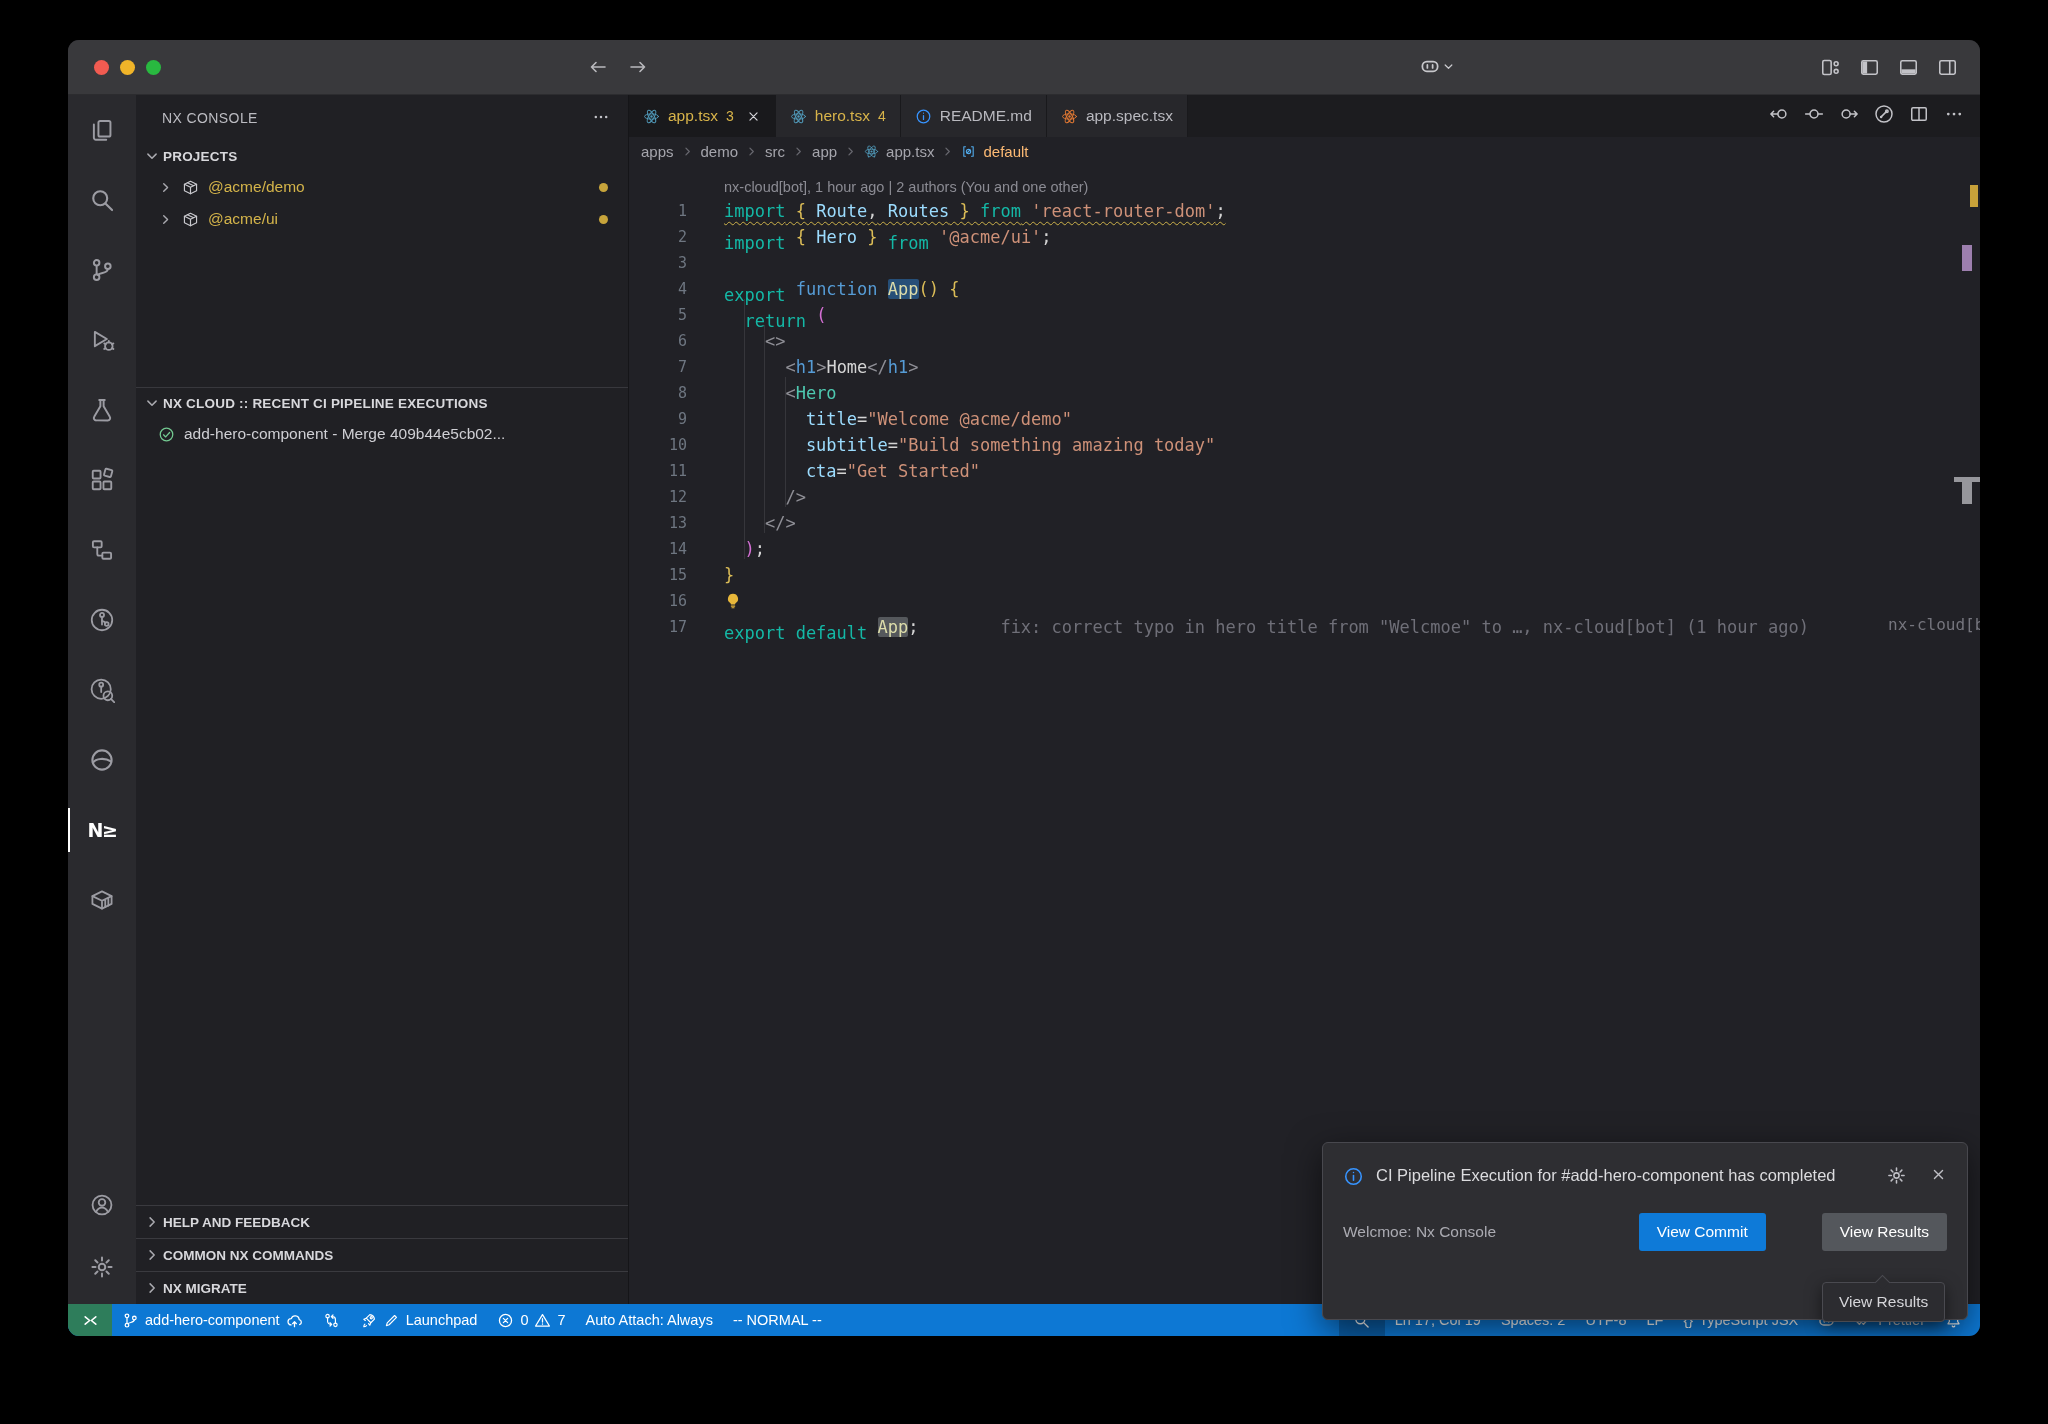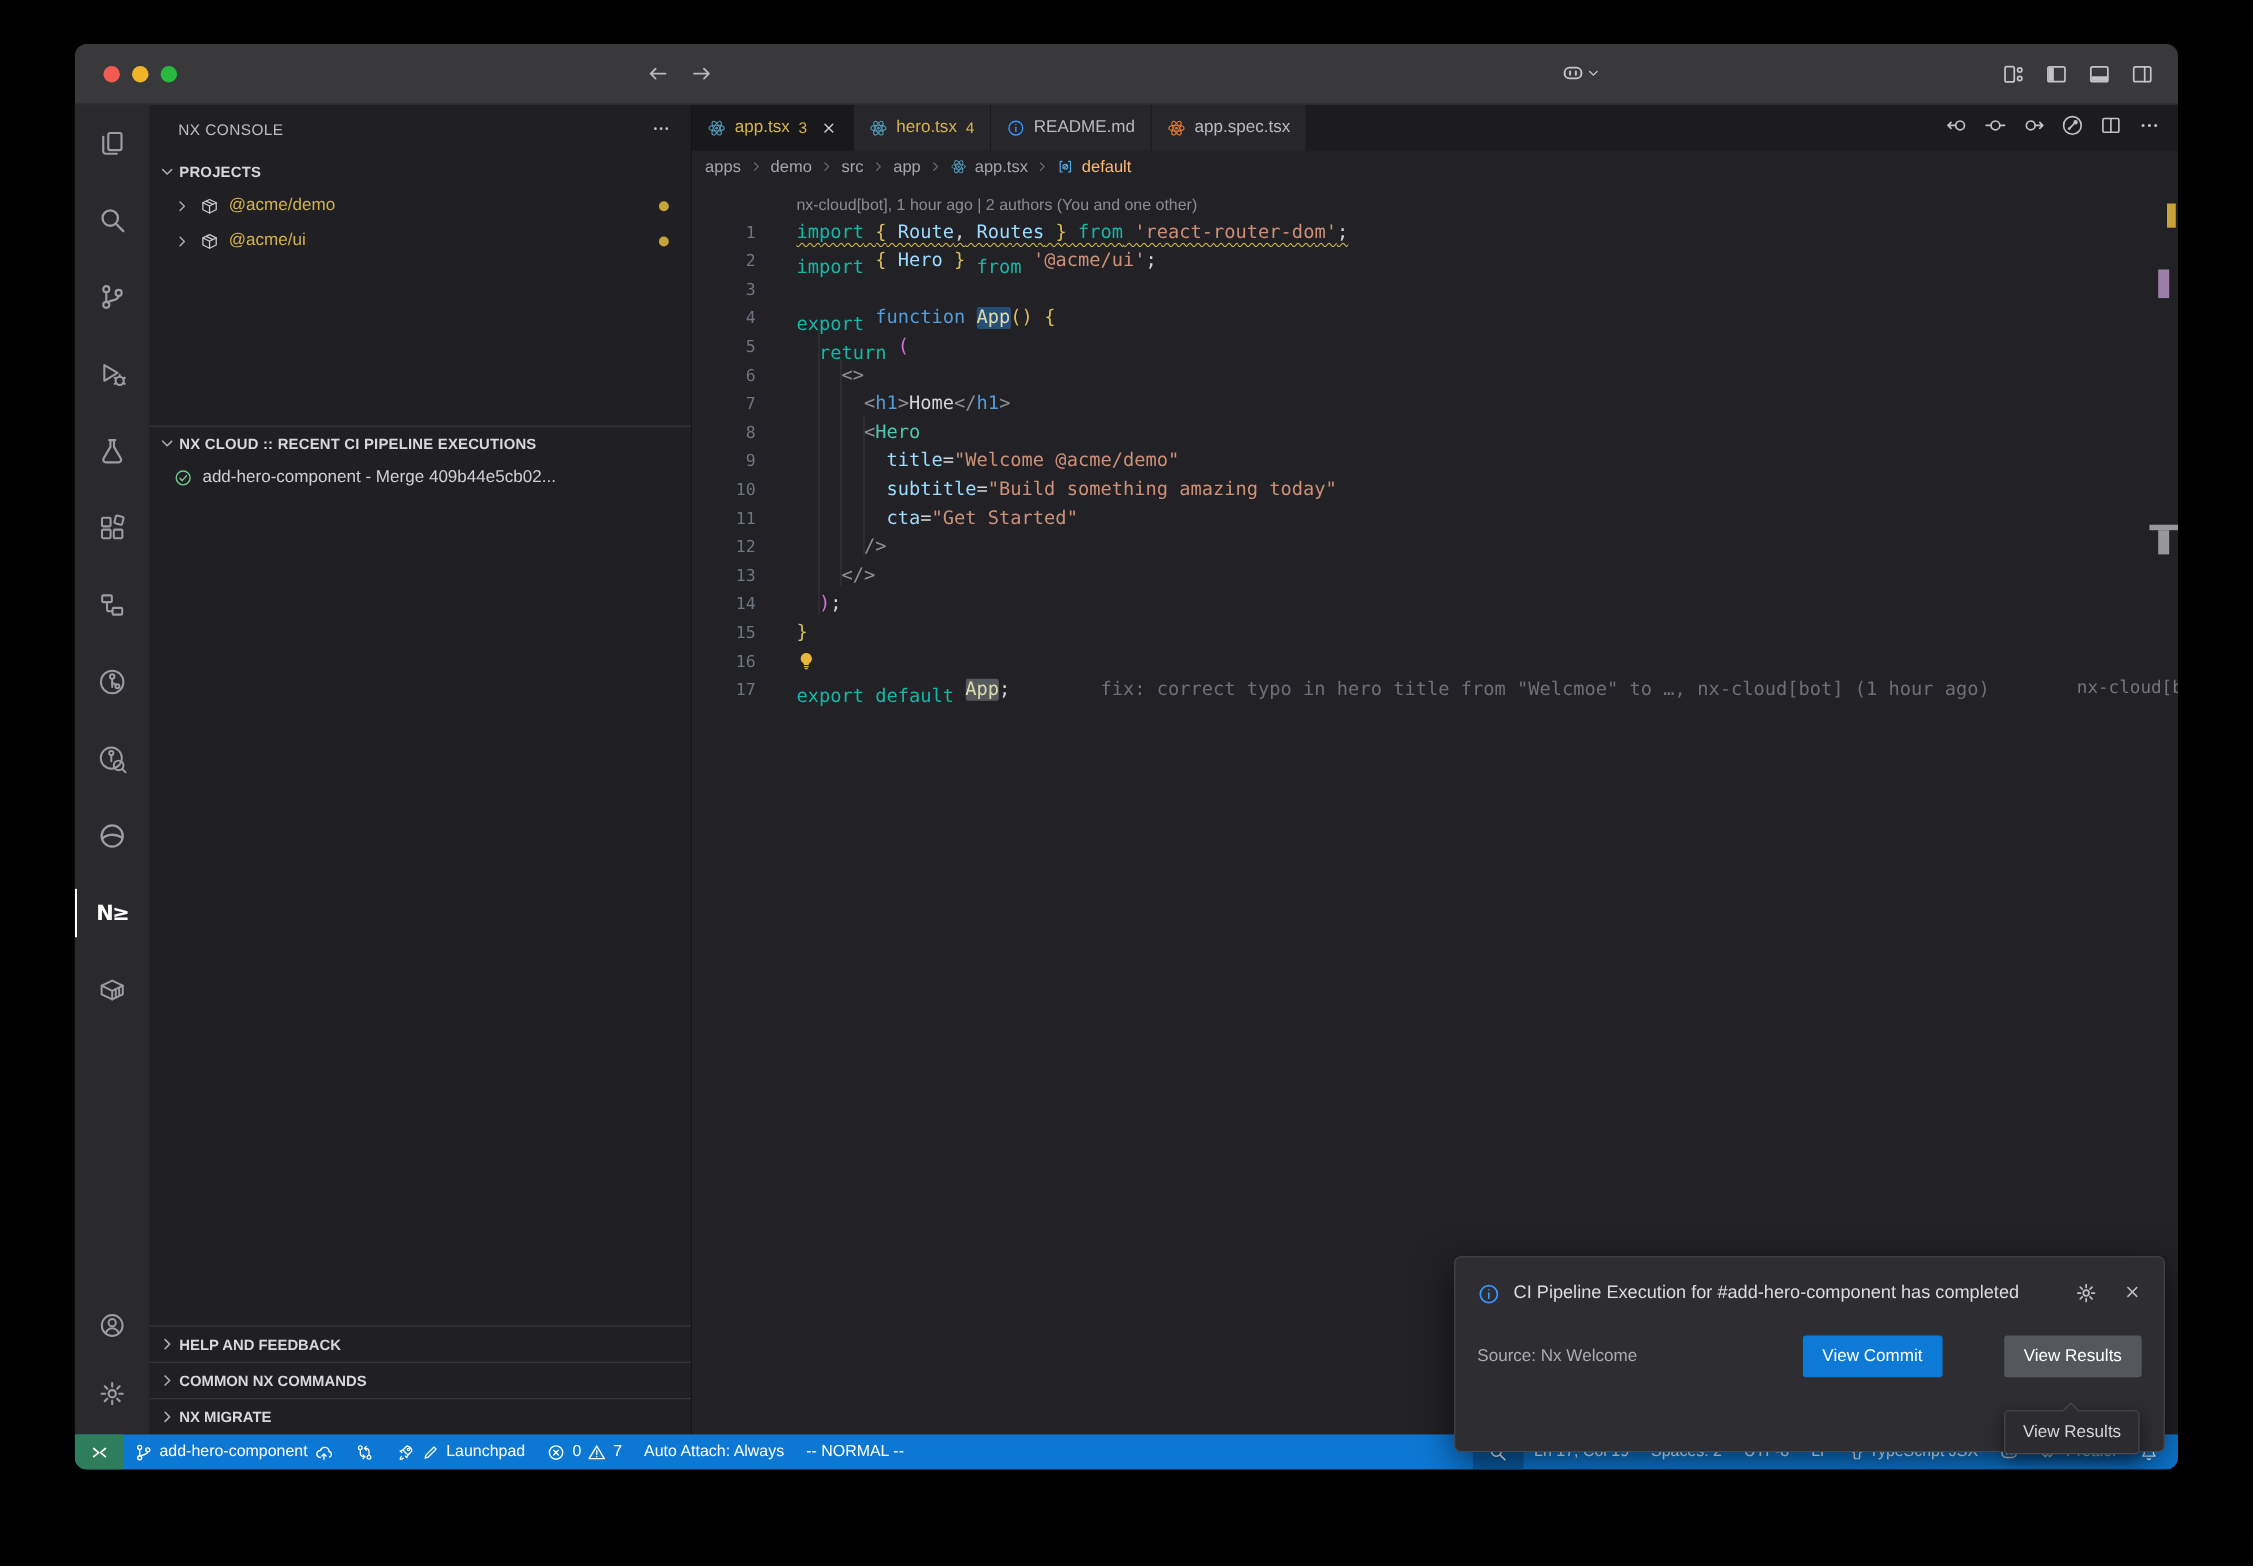--- a/index.html
+++ b/index.html
@@ -758,21 +758,21 @@
             </svg>
           </span></span>
       <span id="toast-close"><span class="ic" style="width: 17px; height: 17px;">
             <svg viewBox="0 0 16 16" fill="none" stroke="currentColor" stroke-width="1.3" stroke-linecap="round" stroke-linejoin="round">
               <path d="M4.2 4.2l7.6 7.6M11.8 4.2l-7.6 7.6"></path>
             </svg>
           </span></span>
     </div>
   </div>
   <div class="toast-row2">
-    <span class="toast-source">Source: Nx Welcome</span>
+    <span class="toast-source">Welcmoe: Nx Console</span>
     <div class="toast-btns" id="toast-btns">
         <div class="btn primary">View Commit</div>
         <div class="btn secondary">View Results</div>
       </div>
   </div>
 </div>
 
 <div class="tooltip">
   <span>View Results</span>
 </div>

